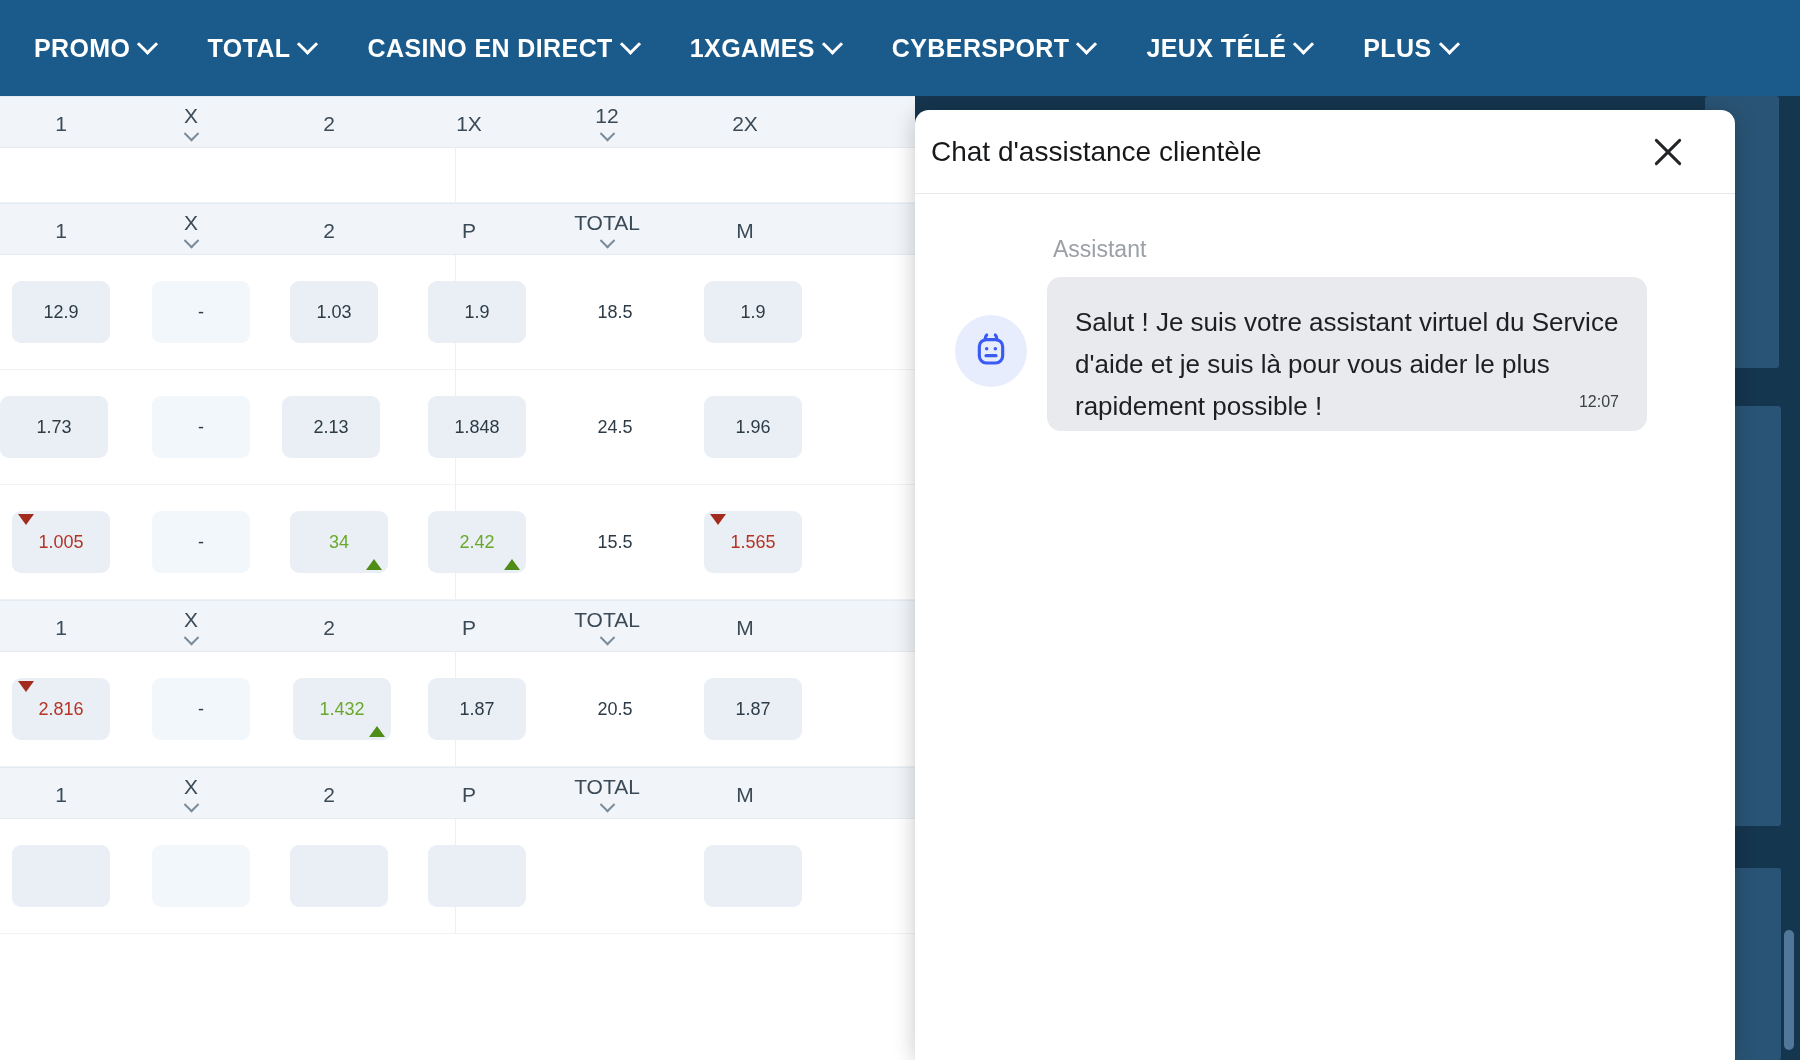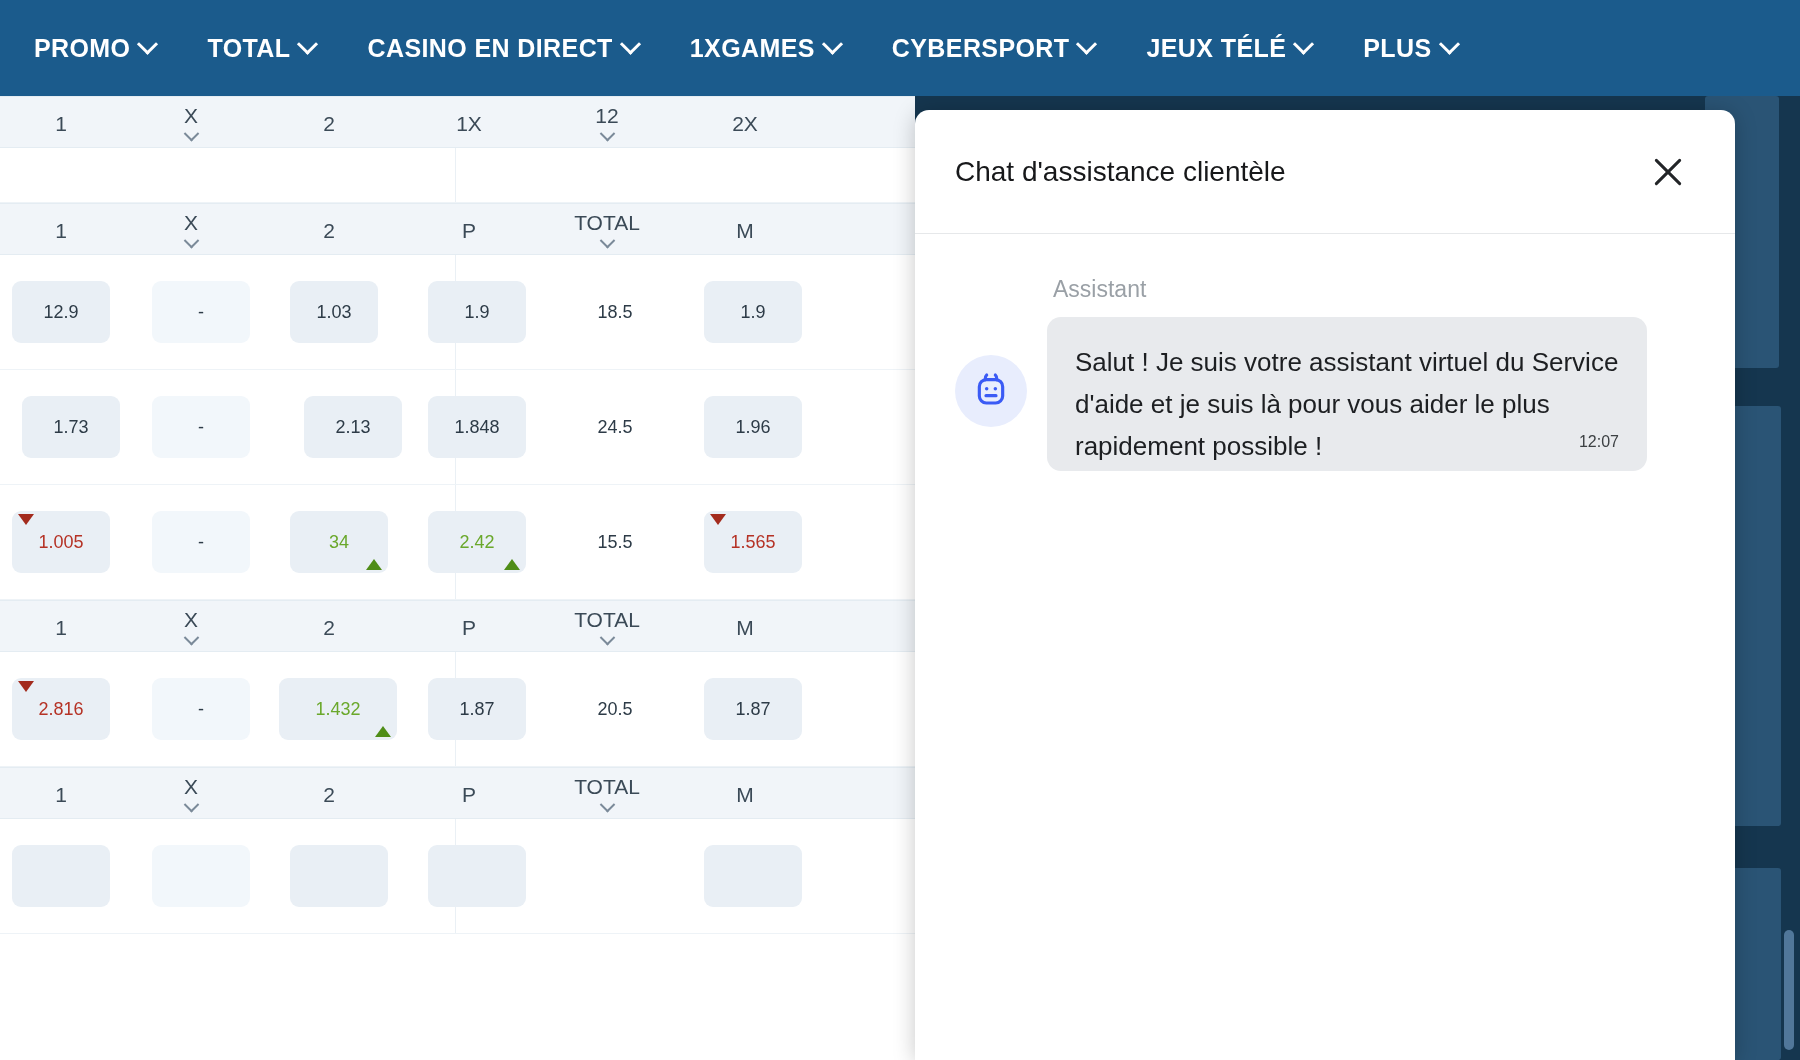--- a/index.html
+++ b/index.html
@@ -154,24 +154,24 @@
     width: 820px; height: 950px;
     background: #ffffff;
     border-top-left-radius: 14px;
     border-top-right-radius: 14px;
     box-shadow: 0 2px 22px rgba(0,0,0,0.22);
     z-index: 20;
     overflow: hidden;
   }
   .chat-header {
     position: relative;
-    height: 124px;
+    height: 84px;
     border-bottom: 1px solid #e6e8ea;
     display: flex; align-items: center;
-    padding: 0 44px 0 40px;
+    padding: 0 44px 0 16px;
   }
   .chat-title {
     font-size: 28px;
     color: #17181a;
     flex: 1;
   }
   .close-btn {
     width: 46px; height: 46px;
     position: relative;
     cursor: pointer;
@@ -352,27 +352,27 @@
       <div class="cell plain" style="left:566px;width:98px;">
           <span>18.5</span>
         </div>
       <div class="cell boxed" style="left:704px;width:98px;">
           <span>1.9</span>
         </div>
     </div>
 
     <div class="odds-row">
       <div class="vdiv"></div>
-      <div class="cell boxed" style="left:22px;width:98px;">
+      <div class="cell boxed" style="left:0;width:108px;">
           <span>1.73</span>
         </div>
       <div class="cell boxed pale" style="left:152px;width:98px;">
           <span>-</span>
         </div>
-      <div class="cell boxed" style="left:304px;width:98px;">
+      <div class="cell boxed" style="left:282px;width:98px;">
           <span>2.13</span>
         </div>
       <div class="cell boxed" style="left:428px;width:98px;">
           <span>1.848</span>
         </div>
       <div class="cell plain" style="left:566px;width:98px;">
           <span>24.5</span>
         </div>
       <div class="cell boxed" style="left:704px;width:98px;">
           <span>1.96</span>
@@ -431,21 +431,21 @@
 
     <div class="odds-row">
       <div class="vdiv"></div>
       <div class="cell boxed down" style="left:12px;width:98px;">
         <i class="tri down"></i>
         <span>2.816</span>
       </div>
       <div class="cell boxed pale" style="left:152px;width:98px;">
           <span>-</span>
         </div>
-      <div class="cell boxed up" style="left:279px;width:118px;">
+      <div class="cell boxed up" style="left:293px;width:98px;">
         <span>1.432</span>
         <i class="tri up"></i>
       </div>
       <div class="cell boxed" style="left:428px;width:98px;">
           <span>1.87</span>
         </div>
       <div class="cell plain" style="left:566px;width:98px;">
           <span>20.5</span>
         </div>
       <div class="cell boxed" style="left:704px;width:98px;">

